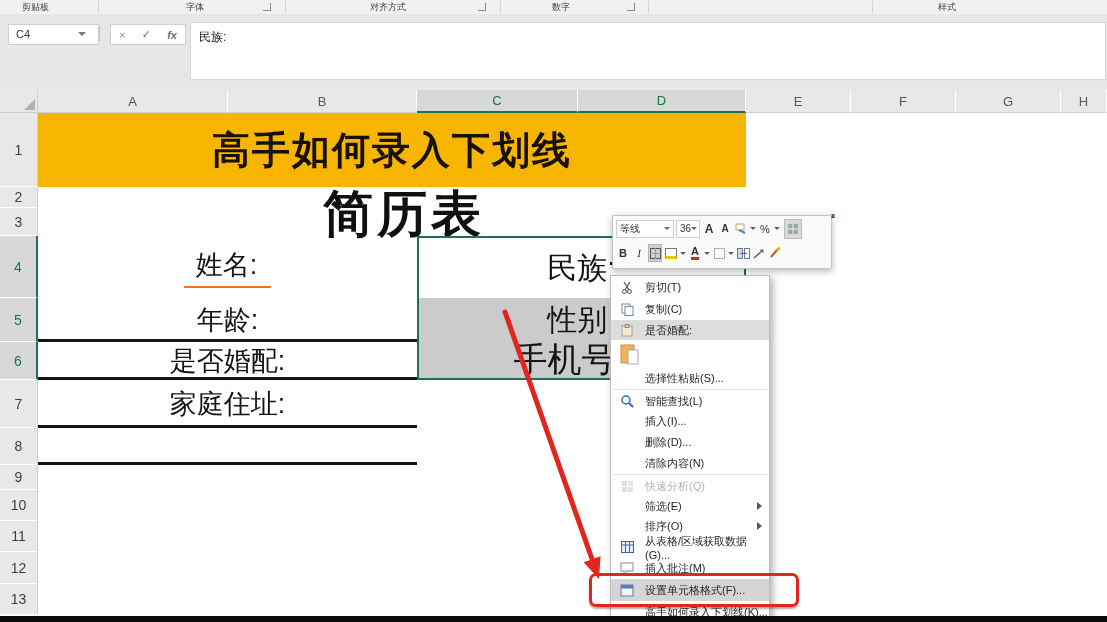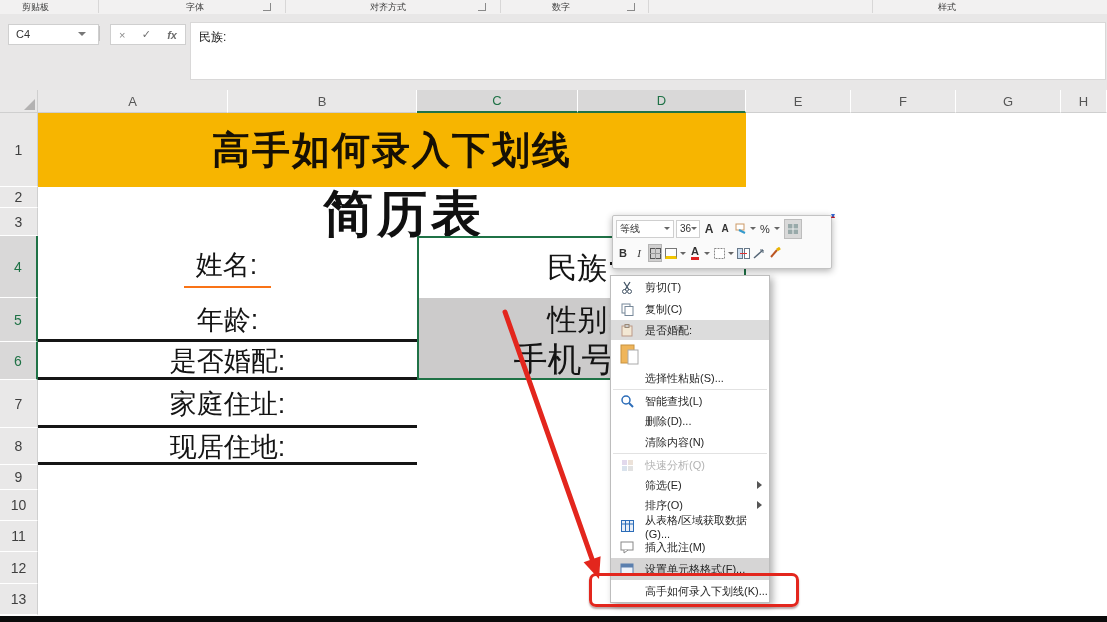--- a/index.html
+++ b/index.html
@@ -136,21 +136,20 @@
 
   <div class="abs banner">高手如何录入下划线</div>
   <div class="abs formtitle">简历表</div>
 
   <div class="abs lfield" style="top:236px;height:62px;">
     <span class="name-underline">姓名:</span>
   </div>
   <div class="abs lfield" style="top:298px;height:44px;">年龄:</div>
   <div class="abs lfield" style="top:342px;height:38px;">是否婚配:</div>
   <div class="abs lfield" style="top:380px;height:48px;">家庭住址:</div>
-  <div class="abs lfield" style="top:428px;height:37px;">现居住地:</div>
   <div class="abs uline" style="top:339px;"></div>
   <div class="abs uline" style="top:377px;"></div>
   <div class="abs uline" style="top:425px;"></div>
   <div class="abs uline" style="top:462px;"></div>
 
   <div class="abs selbox">
     <div class="selrow" style="height:60px;font-size:30px;">民族:</div>
     <div class="selrow gray" style="height:44px;font-size:30px;">性别:</div>
     <div class="selrow gray" style="height:36px;font-size:34px;">手机号码</div>
   </div>
@@ -278,20 +277,23 @@
     <div class="mi" style="height:20px;">
       <span class="ic">
           <svg width="14" height="14">
             <circle cx="6" cy="6" r="4" fill="none" stroke="#2b6cb8" stroke-width="1.5"></circle>
             <path d="M9 9 L13 13" stroke="#2b6cb8" stroke-width="2"></path>
           </svg>
         </span>
       <span>智能查找(L)</span>
     </div>
     <div class="mi" style="height:21px;">
+      <span>插入(I)...</span>
+    </div>
+    <div class="mi" style="height:21px;">
       <span>删除(D)...</span>
     </div>
     <div class="mi" style="height:20px;">
       <span>清除内容(N)</span>
     </div>
     <div class="msep"></div>
     <div class="mi dim" style="height:20px;">
       <span class="ic">
           <svg width="13" height="13" opacity="0.55">
             <rect x="1" y="1" width="5" height="5" fill="#cbd"></rect>

